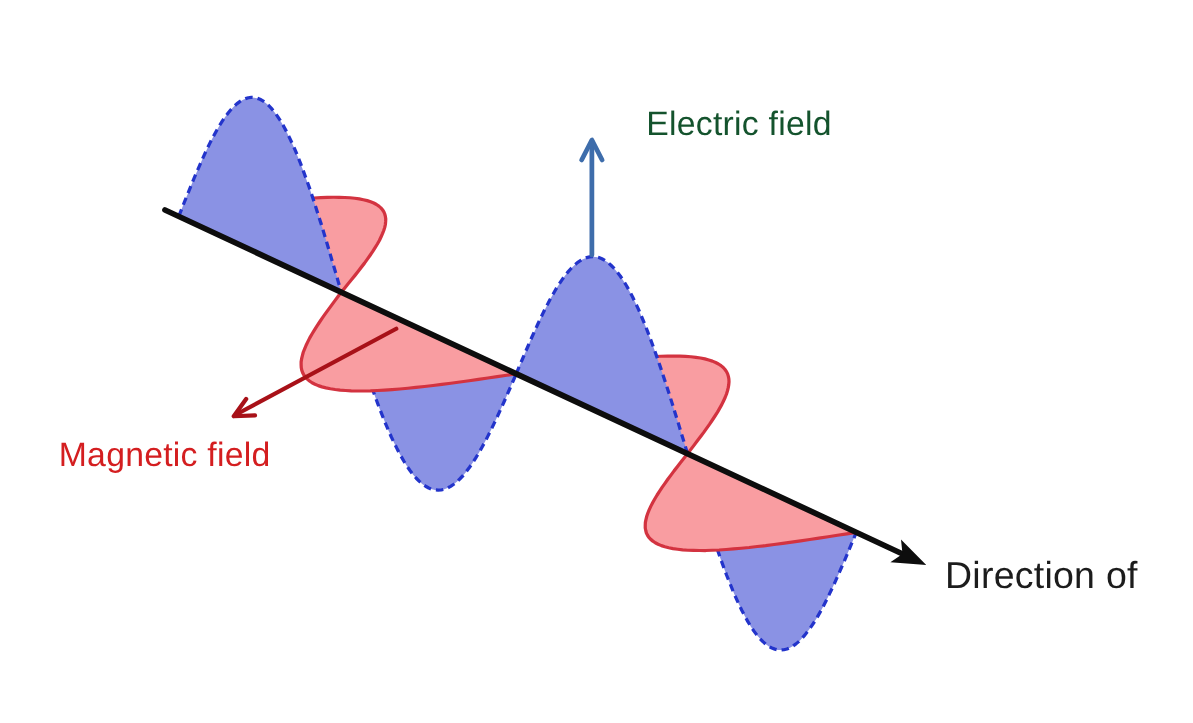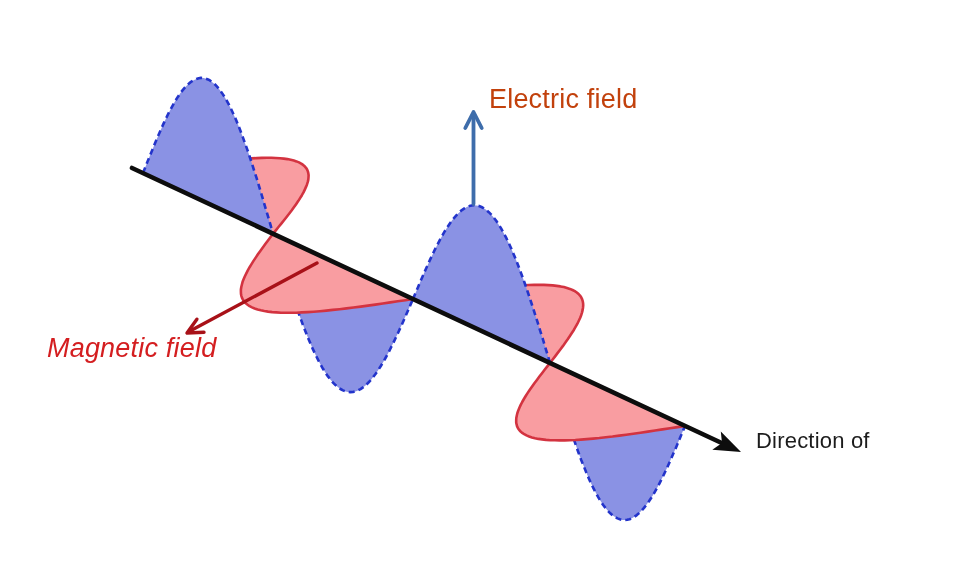--- a/index.html
+++ b/index.html
@@ -12,22 +12,22 @@
   }
   .stage svg{position:absolute;left:0;top:0;}
   .diagram-label{
     position:absolute;
     white-space:nowrap;
     font-size:27px;
     letter-spacing:0.2px;
     user-select:none;
   }
   .label-electric{left:489px;top:84px;}
-  .label-magnetic{left:47px;top:333px;font-style:italic;}
-  .label-direction{left:756px;top:422px;font-size:22px;line-height:37px;}
+  .label-magnetic{left:47px;top:349px;}
+  .label-direction{left:756px;top:442px;font-size:30px;line-height:37px;}
 </style>
 </head>
 <body>
 
 <div class="stage" style="background: rgb(255, 255, 255);">
 
   <svg id="em-svg" width="954" height="578" viewBox="0 0 954 578">
       <path d="M143.0,173.1 L150.4,171.9 L157.8,170.7 L165.2,169.5 L172.5,168.3 L179.8,167.2 L187.0,166.1 L194.1,165.0 L201.1,164.0 L207.9,163.0 L214.6,162.1 L221.2,161.3 L227.6,160.6 L233.8,159.9 L239.8,159.3 L245.7,158.8 L251.3,158.4 L256.7,158.1 L261.8,157.9 L266.8,157.8 L271.4,157.8 L275.8,158.0 L280.0,158.2 L283.8,158.6 L287.4,159.1 L290.7,159.8 L293.8,160.5 L296.5,161.4 L299.0,162.4 L301.2,163.6 L303.1,164.9 L304.7,166.3 L306.0,167.8 L307.1,169.5 L307.8,171.2 L308.3,173.1 L308.6,175.2 L308.5,177.3 L308.3,179.6 L307.8,181.9 L307.0,184.4 L306.0,186.9 L304.8,189.6 L303.5,192.4 L301.9,195.2 L300.1,198.1 L298.2,201.1 L296.1,204.2 L293.9,207.3 L291.6,210.5 L289.1,213.7 L286.6,217.0 L284.0,220.3 L281.3,223.6 L278.5,227.0 L275.8,230.4 L273.0,233.8 Z" fill="#f99da1" stroke="#d33340" stroke-width="2.6" stroke-linejoin="round"></path>
       <path d="M143.0,173.1 L145.3,167.3 L147.6,161.4 L150.0,155.6 L152.3,149.9 L154.6,144.2 L156.9,138.7 L159.3,133.3 L161.6,128.0 L163.9,122.9 L166.2,118.0 L168.5,113.3 L170.9,108.8 L173.2,104.6 L175.5,100.6 L177.8,96.9 L180.1,93.5 L182.5,90.4 L184.8,87.6 L187.1,85.2 L189.4,83.1 L191.8,81.3 L194.1,79.9 L196.4,78.9 L198.7,78.2 L201.0,77.9 L203.4,78.1 L205.7,78.6 L208.0,79.4 L210.3,80.7 L212.6,82.4 L215.0,84.4 L217.3,86.9 L219.6,89.7 L221.9,92.9 L224.3,96.5 L226.6,100.4 L228.9,104.7 L231.2,109.3 L233.5,114.2 L235.9,119.5 L238.2,125.1 L240.5,130.9 L242.8,137.1 L245.1,143.5 L247.5,150.1 L249.8,157.0 L252.1,164.0 L254.4,171.3 L256.8,178.7 L259.1,186.3 L261.4,194.0 L263.7,201.8 L266.0,209.7 L268.4,217.7 L270.7,225.7 L273.0,233.8 Z" fill="#8a92e4" stroke="#2334cb" stroke-width="2.6" stroke-dasharray="6 4" stroke-linejoin="round"></path>
       <path d="M413.0,299.0 L420.5,297.9 L428.1,296.7 L435.6,295.6 L443.0,294.5 L450.4,293.4 L457.7,292.3 L464.9,291.3 L472.1,290.4 L479.0,289.5 L485.9,288.6 L492.6,287.9 L499.1,287.2 L505.4,286.6 L511.6,286.0 L517.5,285.6 L523.3,285.2 L528.8,285.0 L534.1,284.9 L539.1,284.8 L543.9,284.9 L548.4,285.1 L552.7,285.4 L556.7,285.9 L560.4,286.4 L563.9,287.1 L567.0,288.0 L569.9,288.9 L572.5,290.0 L574.8,291.2 L576.8,292.5 L578.6,294.0 L580.0,295.6 L581.2,297.3 L582.1,299.1 L582.7,301.1 L583.1,303.2 L583.2,305.4 L583.0,307.7 L582.6,310.1 L582.0,312.6 L581.2,315.2 L580.1,318.0 L578.8,320.8 L577.4,323.7 L575.7,326.7 L574.0,329.7 L572.0,332.8 L569.9,336.0 L567.7,339.3 L565.4,342.5 L563.0,345.9 L560.5,349.2 L557.9,352.6 L555.3,356.1 L552.7,359.5 L550.0,362.9 Z" fill="#f99da1" stroke="#d33340" stroke-width="2.6" stroke-linejoin="round"></path>
@@ -37,21 +37,21 @@
       <path d="M550.0,362.9 L552.4,371.0 L554.8,379.1 L557.2,387.1 L559.6,395.0 L562.1,402.9 L564.5,410.6 L566.9,418.3 L569.3,425.7 L571.7,433.0 L574.1,440.1 L576.5,447.1 L578.9,453.7 L581.3,460.2 L583.8,466.3 L586.2,472.3 L588.6,477.9 L591.0,483.2 L593.4,488.2 L595.8,492.8 L598.2,497.1 L600.6,501.1 L603.0,504.7 L605.4,507.9 L607.9,510.8 L610.3,513.3 L612.7,515.4 L615.1,517.1 L617.5,518.4 L619.9,519.3 L622.3,519.9 L624.7,520.0 L627.1,519.8 L629.6,519.2 L632.0,518.2 L634.4,516.8 L636.8,515.1 L639.2,513.1 L641.6,510.6 L644.0,507.9 L646.4,504.8 L648.8,501.5 L651.3,497.8 L653.7,493.9 L656.1,489.7 L658.5,485.3 L660.9,480.6 L663.3,475.7 L665.7,470.7 L668.1,465.5 L670.5,460.1 L672.9,454.6 L675.4,449.0 L677.8,443.3 L680.2,437.5 L682.6,431.7 L685.0,425.9 Z" fill="#8a92e4" stroke="#2334cb" stroke-width="2.6" stroke-dasharray="6 4" stroke-linejoin="round"></path>
       <path d="M550.0,362.9 L547.3,366.4 L544.6,369.8 L542.0,373.2 L539.4,376.5 L536.9,379.9 L534.4,383.2 L532.1,386.5 L529.8,389.7 L527.7,392.9 L525.7,396.0 L523.9,399.0 L522.2,402.0 L520.7,404.9 L519.4,407.7 L518.3,410.4 L517.4,413.0 L516.8,415.5 L516.3,417.9 L516.2,420.2 L516.2,422.4 L516.6,424.4 L517.1,426.4 L518.0,428.2 L519.1,429.9 L520.6,431.5 L522.3,432.9 L524.2,434.2 L526.5,435.4 L529.1,436.5 L531.9,437.4 L535.0,438.2 L538.4,438.9 L542.1,439.4 L546.1,439.9 L550.3,440.2 L554.8,440.3 L559.6,440.4 L564.6,440.4 L569.8,440.2 L575.3,440.0 L581.0,439.6 L586.9,439.1 L593.0,438.6 L599.3,438.0 L605.8,437.2 L612.5,436.5 L619.3,435.6 L626.2,434.7 L633.3,433.7 L640.5,432.7 L647.8,431.6 L655.1,430.5 L662.5,429.4 L670.0,428.2 L677.5,427.1 L685.0,425.9 Z" fill="#f99da1" stroke="#d33340" stroke-width="2.6" stroke-linejoin="round"></path>
       <line x1="132" y1="168" x2="726" y2="445.0049261083744" stroke="#0d0d0d" stroke-width="4.6" stroke-linecap="round"></line>
       <polygon points="741.0,452.0 712.3,449.7 722.0,443.1 720.8,431.5" fill="#0d0d0d"></polygon>
       <line x1="473.5" y1="204" x2="473.5" y2="116" stroke="#3e6dab" stroke-width="3.8" stroke-linecap="round"></line>
       <path d="M481.7,128.0 L473.5,112 L465.3,128.0" fill="none" stroke="#3e6dab" stroke-width="3.8" stroke-linecap="round" stroke-linejoin="round"></path>
       <line x1="317" y1="263" x2="190" y2="331" stroke="#a81118" stroke-width="3.4" stroke-linecap="round"></line>
       <path d="M196.9,319.2 L187,333 L204.0,332.3" fill="none" stroke="#a81118" stroke-width="3.4" stroke-linecap="round" stroke-linejoin="round"></path>
     </svg>
 
-  <div class="diagram-label label-electric" style="color: #c2410c;">Electric field</div>
+  <div class="diagram-label label-electric" style="color: #14532d; margin-left: 28px;">Electric field</div>
 
   <div class="diagram-label label-magnetic" style="color: rgb(212, 30, 32);">Magnetic field</div>
 
   <div class="diagram-label label-direction" style="color: rgb(28, 28, 28);">
     <div>Direction of</div>
   </div>
 
 </div>
 
 </body></html>

